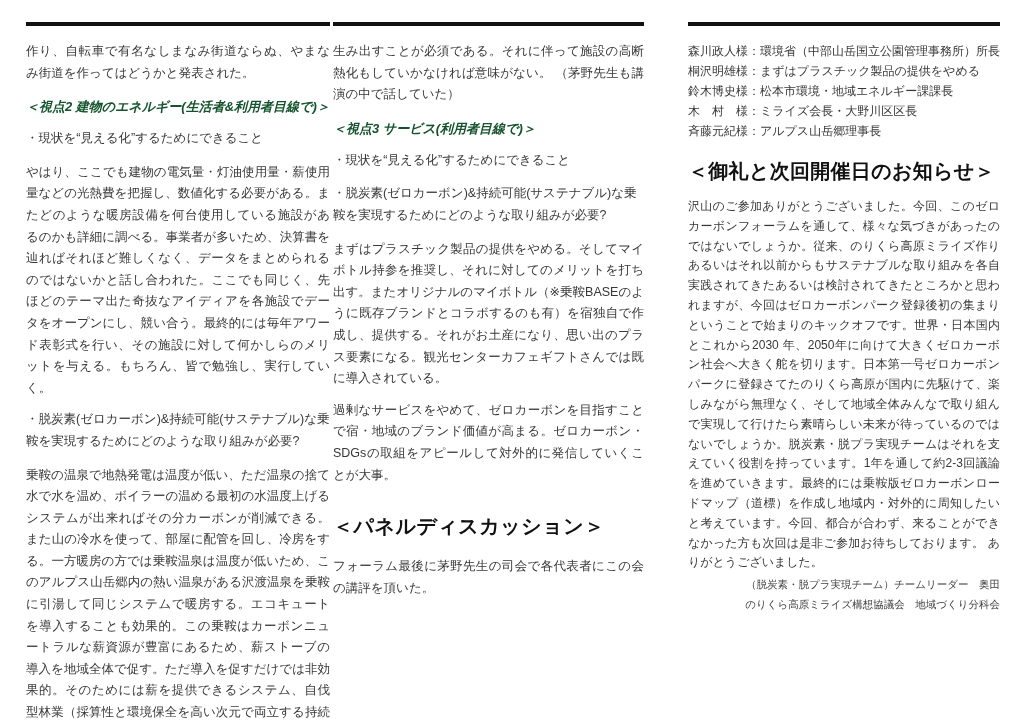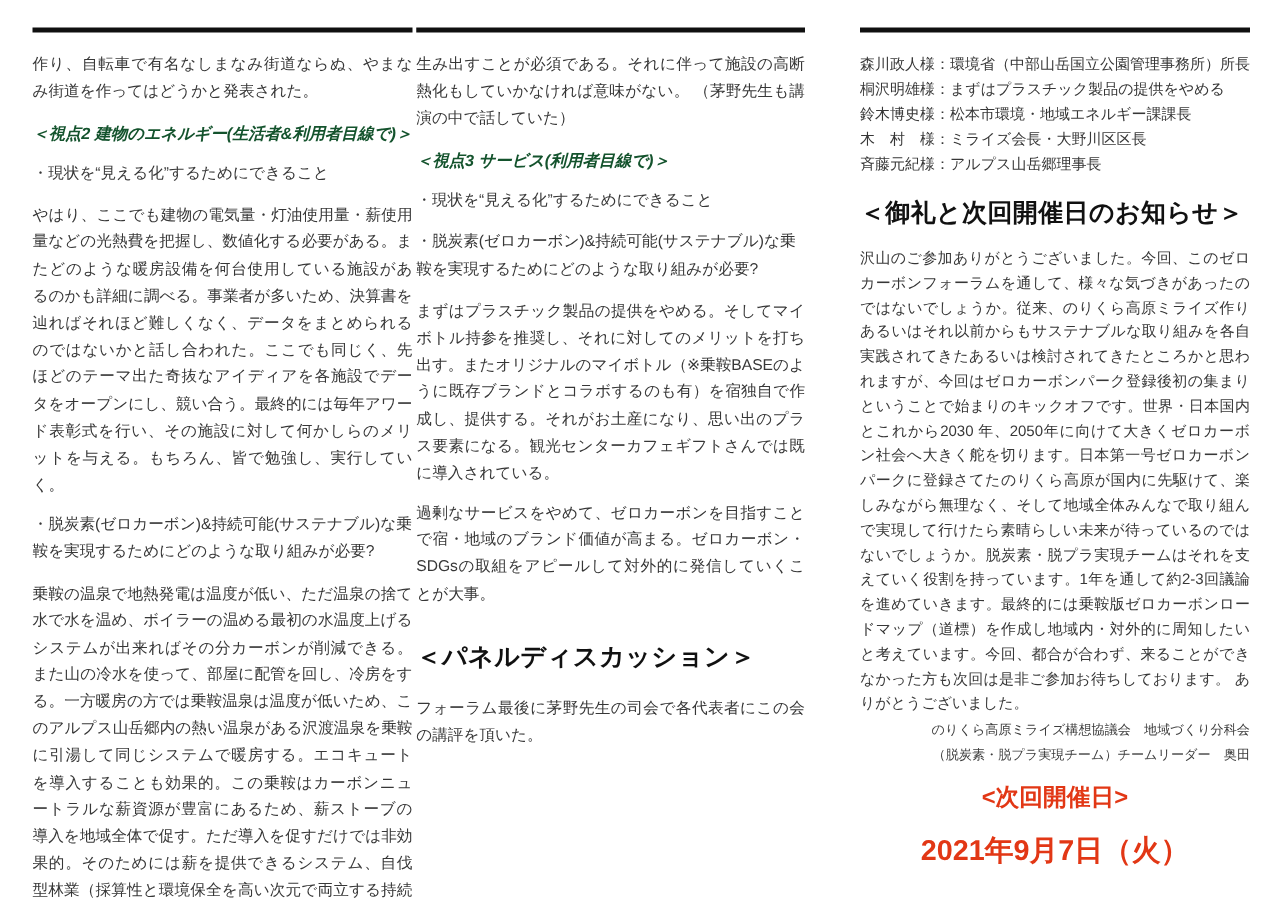--- a/index.html
+++ b/index.html
@@ -76,20 +76,15 @@
   <div class="rule"></div>
   <div class="attendees">
     <div>森川政人様：環境省（中部山岳国立公園管理事務所）所長</div>
     <div>桐沢明雄様：まずはプラスチック製品の提供をやめる</div>
     <div>鈴木博史様：松本市環境・地域エネルギー課課長</div>
     <div>木　村　様：ミライズ会長・大野川区区長</div>
     <div>斉藤元紀様：アルプス山岳郷理事長</div>
   </div>
   <h2 class="bighead">＜御礼と次回開催日のお知らせ＞</h2>
   <p class="para">沢山のご参加ありがとうございました。今回、このゼロカーボンフォーラムを通して、様々な気づきがあったのではないでしょうか。従来、のりくら高原ミライズ作りあるいはそれ以前からもサステナブルな取り組みを各自実践されてきたあるいは検討されてきたところかと思われますが、今回はゼロカーボンパーク登録後初の集まりということで始まりのキックオフです。世界・日本国内とこれから2030 年、2050年に向けて大きくゼロカーボン社会へ大きく舵を切ります。日本第一号ゼロカーボンパークに登録さてたのりくら高原が国内に先駆けて、楽しみながら無理なく、そして地域全体みんなで取り組んで実現して行けたら素晴らしい未来が待っているのではないでしょうか。脱炭素・脱プラ実現チームはそれを支えていく役割を持っています。1年を通して約2-3回議論を進めていきます。最終的には乗鞍版ゼロカーボンロードマップ（道標）を作成し地域内・対外的に周知したいと考えています。今回、都合が合わず、来ることができなかった方も次回は是非ご参加お待ちしております。 ありがとうございました。</p>
+  <div class="signature">（脱炭素・脱プラ実現チーム）チームリーダー　奥田</div>
   <div class="signature">のりくら高原ミライズ構想協議会　地域づくり分科会</div>
-  <div class="signature">（脱炭素・脱プラ実現チーム）チームリーダー　奥田</div>
-  <div class="next">
-    <div class="next-label" style="color: rgb(226, 55, 21);">&lt;次回開催日&gt;</div>
-    <div class="next-date" style="color: rgb(226, 55, 21);">2021年9月7日（火）</div>
-
-  </div>
 </div>
 
 </body></html>

